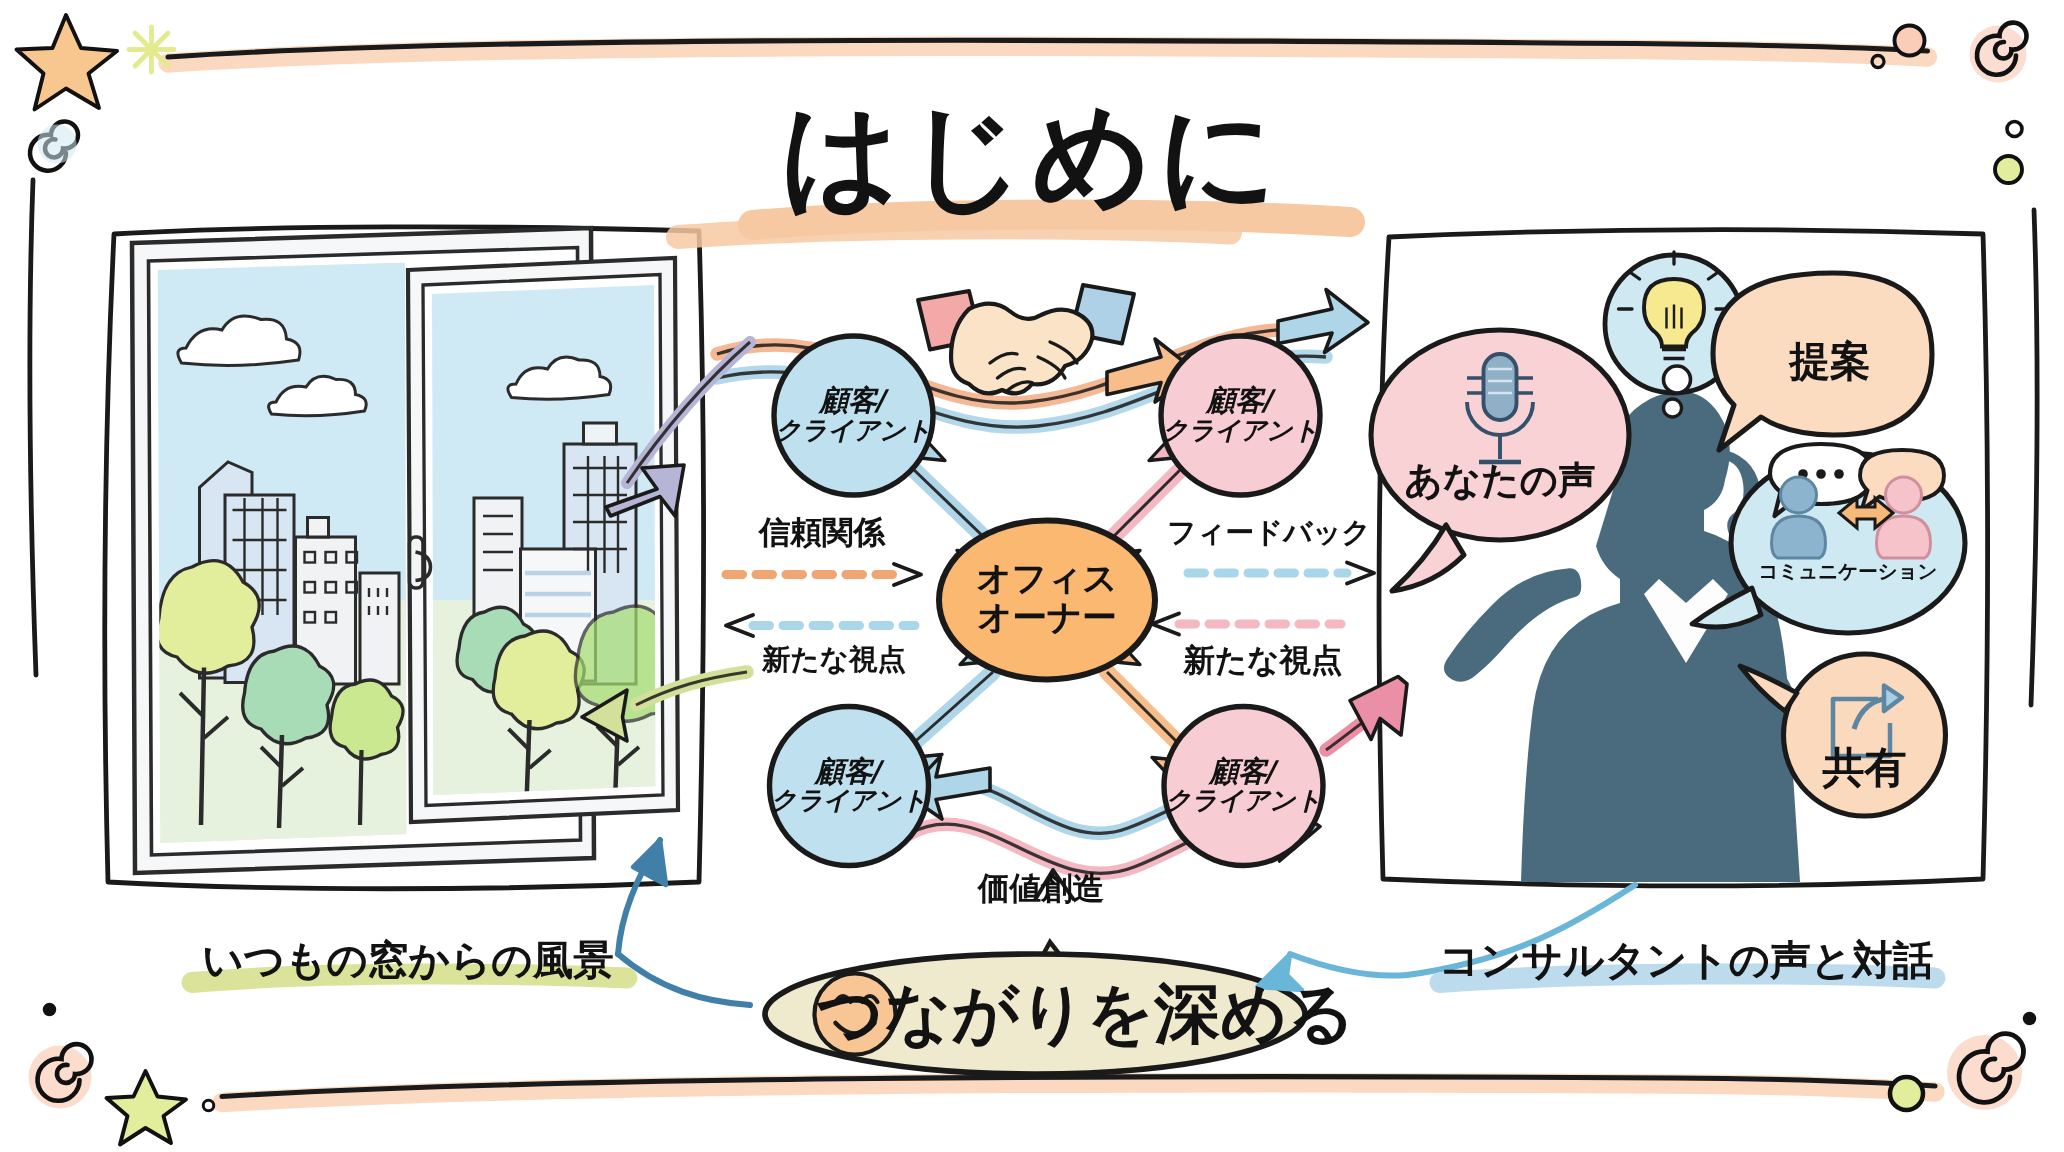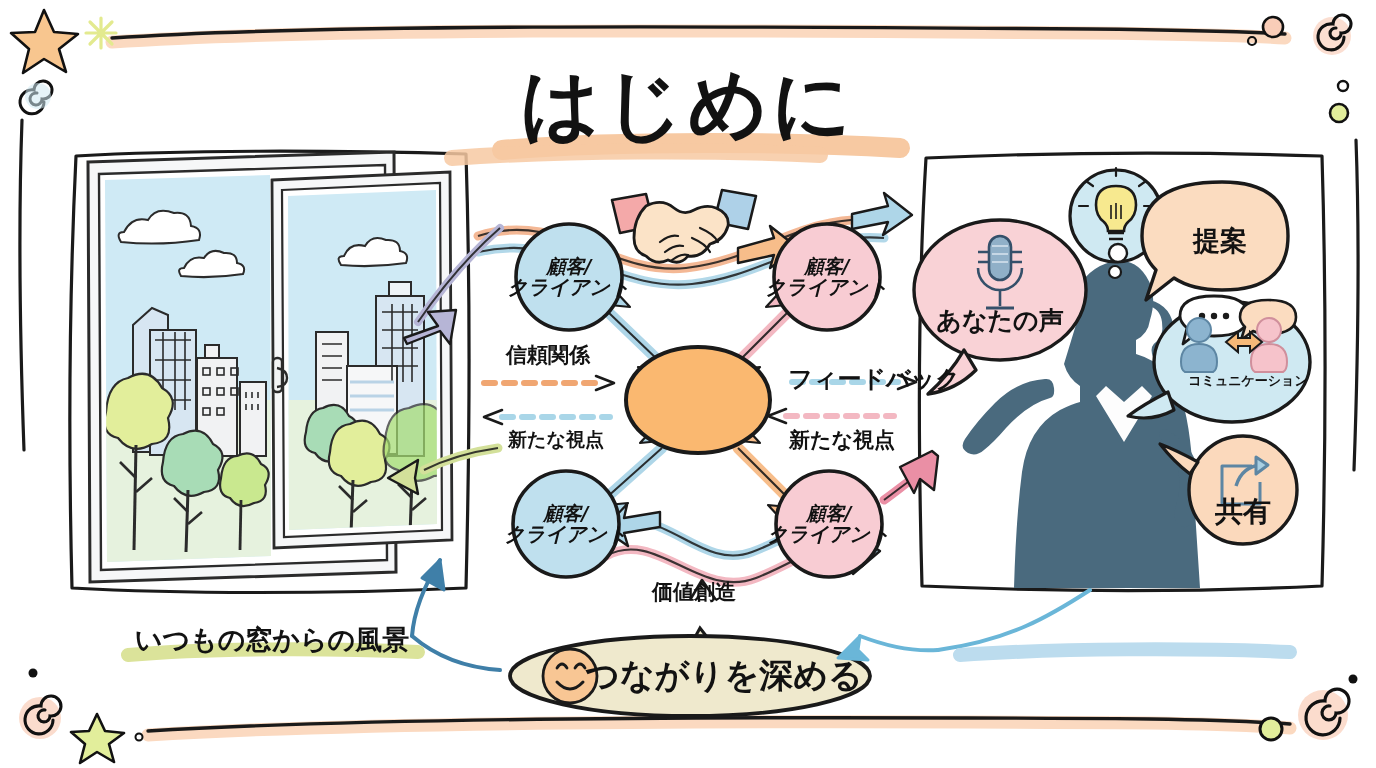--- a/index.html
+++ b/index.html
@@ -15,26 +15,26 @@
   .center{transform:translate(-50%,-50%);text-align:center;}
 
   
   #page-title{
     left:688px;top:105px;font-size:78px;letter-spacing:4px;
     font-weight:700;font-family:"DejaVu Sans","Liberation Sans",sans-serif;
   }
 
   
   .node-label{font-size:19px;line-height:1.08;font-weight:700;font-style:italic;}
-  .node-label .l2{font-size:20px;display:block;}
+  .node-label .l2{font-size:17px;display:block;}
   .hub-label{font-size:23px;line-height:1.12;font-weight:700;}
   .flow-label{font-size:21px;font-weight:700;}
   .cap-label{font-size:27px;font-weight:700;}
   .bubble-label{font-weight:700;}
-  .tiny{font-size:13px;font-weight:700;margin-left:16px;}
+  .tiny{font-size:13px;font-weight:700;}
 </style>
 </head>
 <body>
 
 <div class="stage">
 
 <svg class="layer" viewBox="0 0 1376 768">
   <defs>
     <marker id="ah-blue" markerWidth="10" markerHeight="8" refX="8" refY="4" orient="auto">
       <path d="M0,0 L10,4 L0,8 Z" fill="#a9d6e8" stroke="#111" stroke-width="0.7"></path>
@@ -411,29 +411,34 @@
 </div>
 <div class="txt center node-label" style="left:566px;top:524px;">
   <span>顧客/</span>
   <span class="l2">クライアント</span>
 </div>
 <div class="txt center node-label" style="left:829px;top:524px;">
   <span>顧客/</span>
   <span class="l2">クライアント</span>
 </div>
 
+<div class="txt center hub-label" style="left:698px;top:400px;">
+  <span>オフィス</span><br>
+  <span>オーナー</span>
+</div>
 
 <div class="txt center flow-label" style="left:548px;top:355px;">信頼関係</div>
 <div class="txt center flow-label" style="left:556px;top:440px;font-size:19px;">新たな視点</div>
-<div class="txt center flow-label" style="left:874px;top:355px;font-size:24px;margin-top:24px;">フィードバック</div>
+<div class="txt center flow-label" style="left:846px;top:355px;font-size:19px;">フィードバック</div>
 <div class="txt center flow-label" style="left:842px;top:440px;">新たな視点</div>
 <div class="txt center flow-label" style="left:694px;top:592px;">価値創造</div>
 
-<div class="txt center" style="left:724px;top:676px;font-size:34px;font-family:Liberation Mono, monospace;">つながりを深める</div>
+<div class="txt center" style="left:724px;top:676px;font-size:44px;font-family:Liberation Mono, monospace;">つながりを深める</div>
 
 <div class="txt center cap-label" style="left:272px;top:640px;">いつもの窓からの風景</div>
+<div class="txt center cap-label" style="left:1124px;top:640px;">コンサルタントの声と対話</div>
 
 <div class="txt center bubble-label" style="left:1000px;top:320px;font-size:25px;">あなたの声</div>
 <div class="txt center bubble-label" style="left:1220px;top:241px;font-size:27px;">提案</div>
 <div class="txt center bubble-label tiny" style="left:1232px;top:381px;">コミュニケーション</div>
 <div class="txt center bubble-label" style="left:1243px;top:512px;font-size:28px;">共有</div>
 
 </div>
 
 </body></html>

